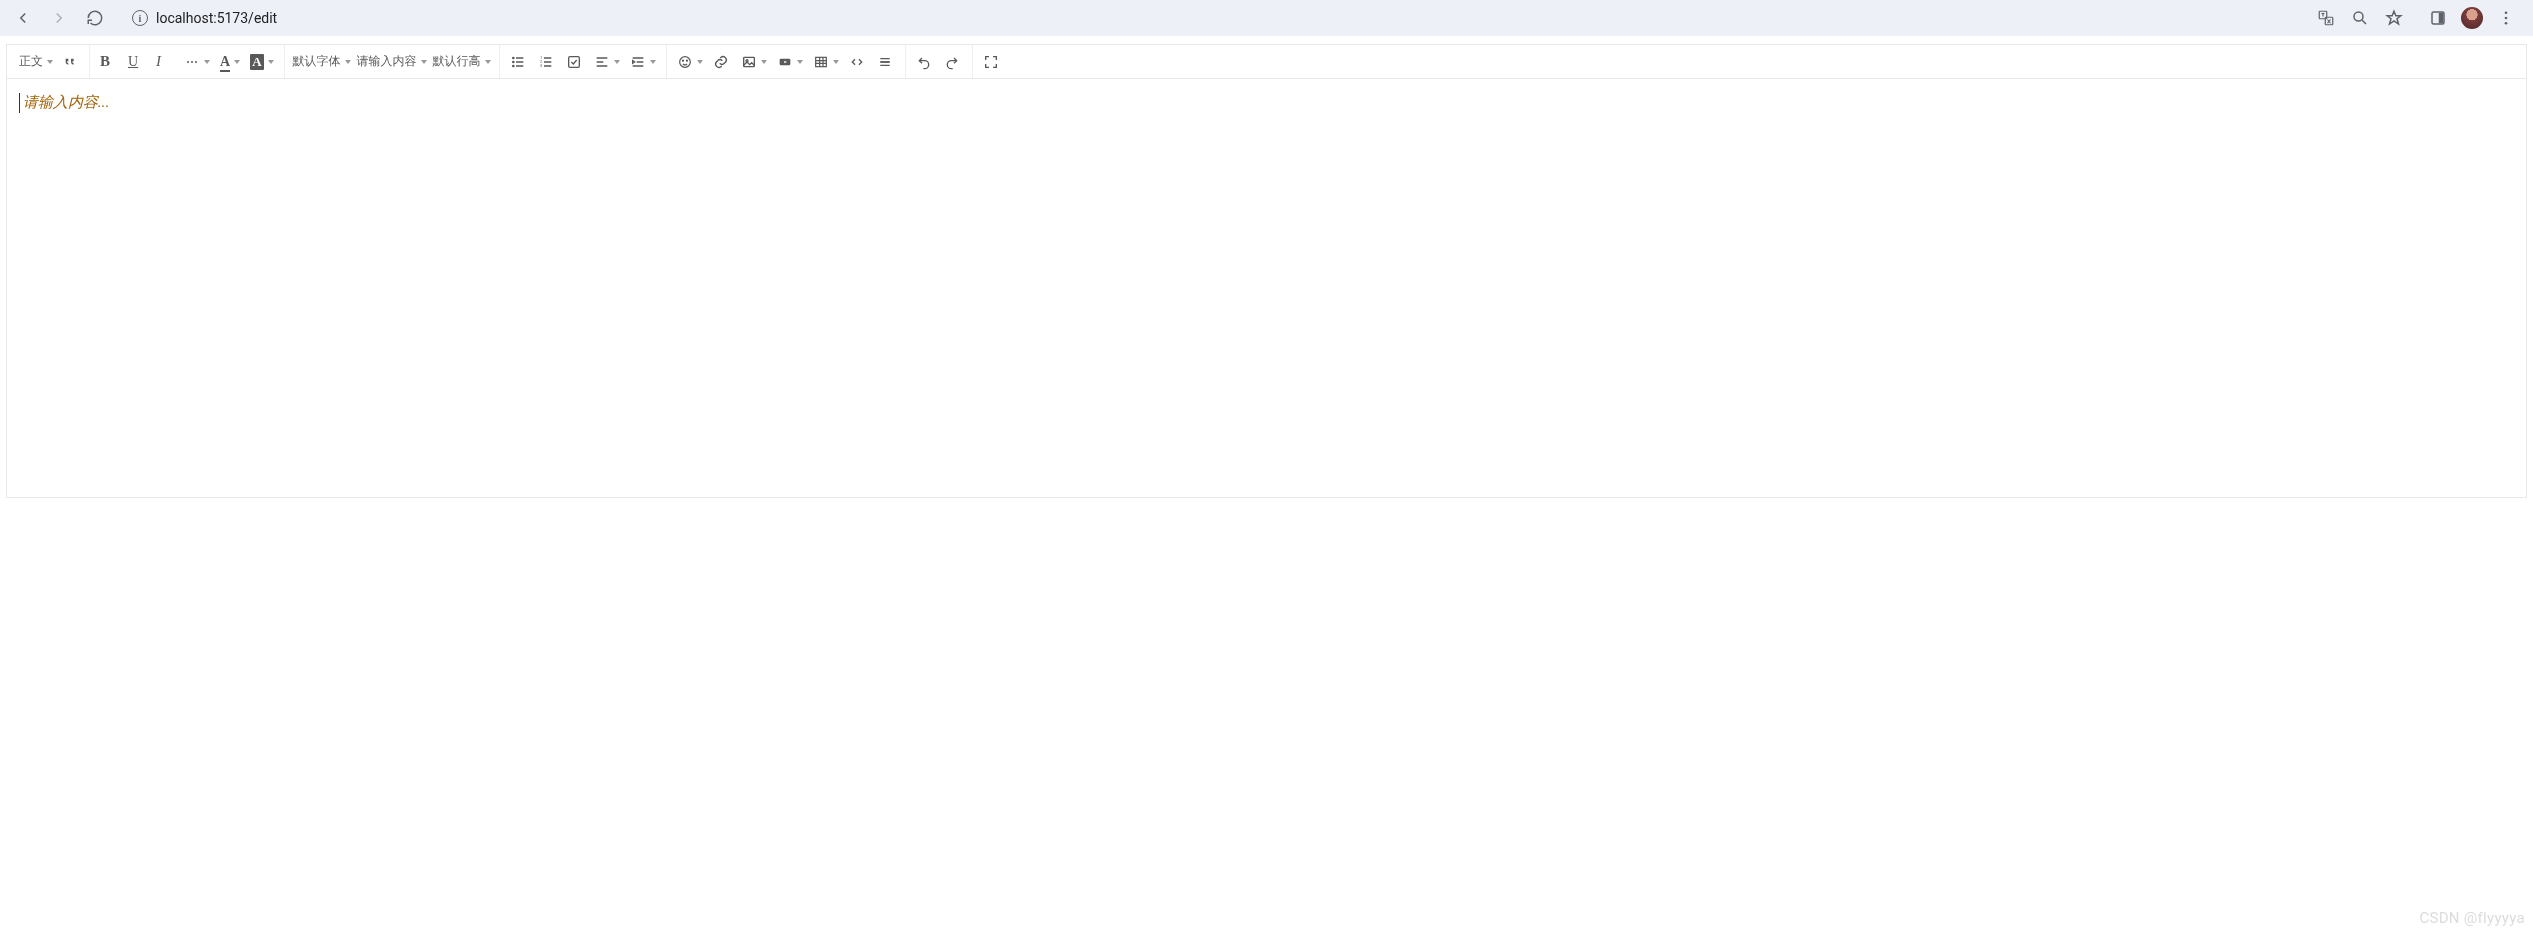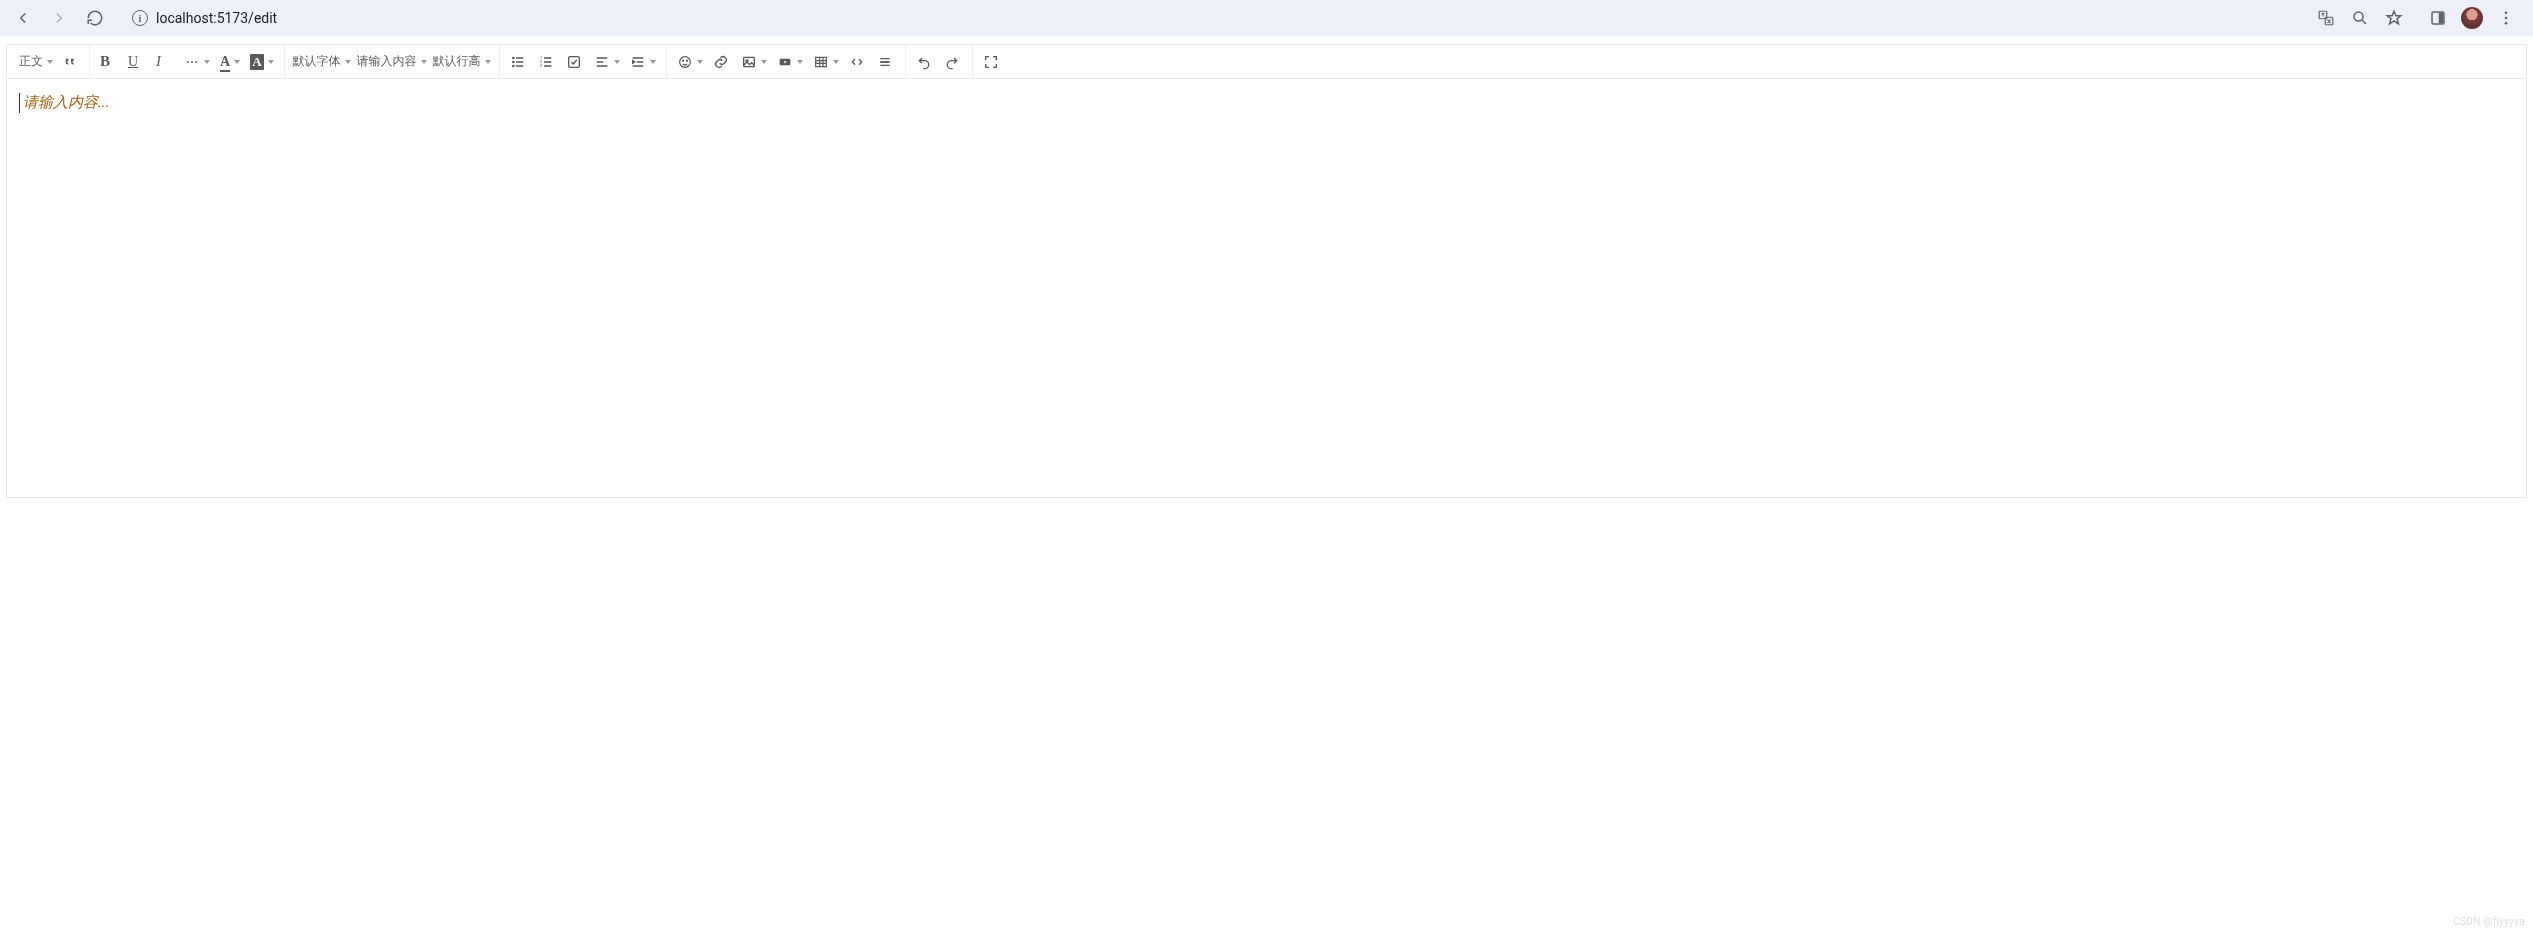--- a/index.html
+++ b/index.html
@@ -95,21 +95,21 @@
   .placeholder {
     color: #a16207;
     font-style: italic;
     font-size: 15px;
     position: absolute;
     left: 16px; top: 14px;
   }
   .watermark {
     position: fixed;
     bottom: 4px; right: 8px;
-    font-size: 10px;
+    font-size: 15px;
     color: #dcdcdc;
     letter-spacing: 0.3px;
   }
 </style>
 </head>
 <body>
 
 <div class="browser-bar">
   <div class="nav-btn">
     <svg viewBox="0 0 24 24" fill="none" stroke="currentColor" stroke-width="2">

